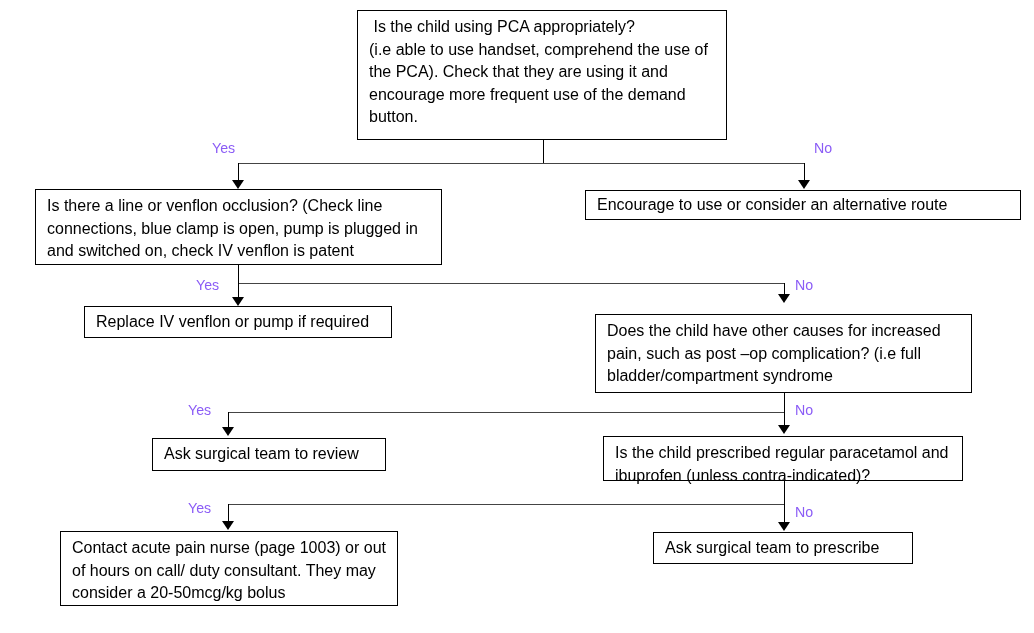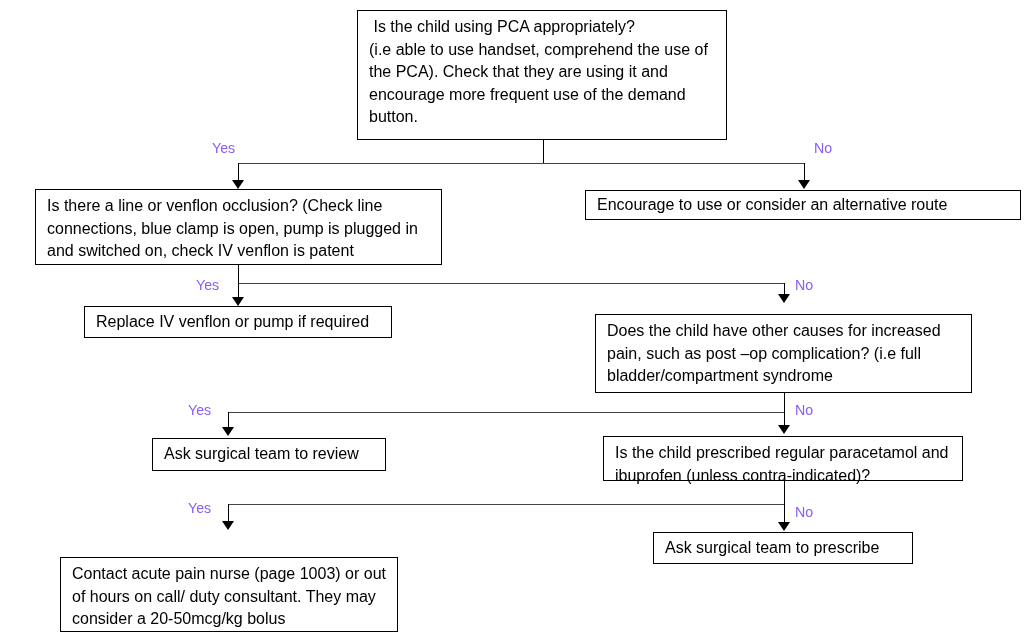--- a/index.html
+++ b/index.html
@@ -117,17 +117,17 @@
   <div class="line-v" style="left:784px; top:481px; height:23px;"></div>
   <div class="line-h" style="left:228px; top:504px; width:556px;"></div>
   <div class="line-v" style="left:228px; top:504px; height:18px;"></div>
   <div class="arrow-head" style="left:222px; top:521px;"></div>
   <div class="line-v" style="left:784px; top:504px; height:19px;"></div>
   <div class="arrow-head" style="left:778px; top:522px;"></div>
 
   <div class="edge-label" style="left:188px; top:500px;">Yes</div>
   <div class="edge-label" style="left:795px; top:504px;">No</div>
 
-  <div class="node" style="left:60px; top:557px; width:338px; height:75px;">Contact acute pain nurse (page 1003) or out of hours on call/ duty consultant. They may consider a 20-50mcg/kg bolus</div>
+  <div class="node" style="left:60px; top:531px; width:338px; height:75px;">Contact acute pain nurse (page 1003) or out of hours on call/ duty consultant. They may consider a 20-50mcg/kg bolus</div>
 
   <div class="node one-line" style="left:653px; top:532px; width:260px; height:32px;">Ask surgical team to prescribe</div>
 
 </div>
 
 </body></html>

